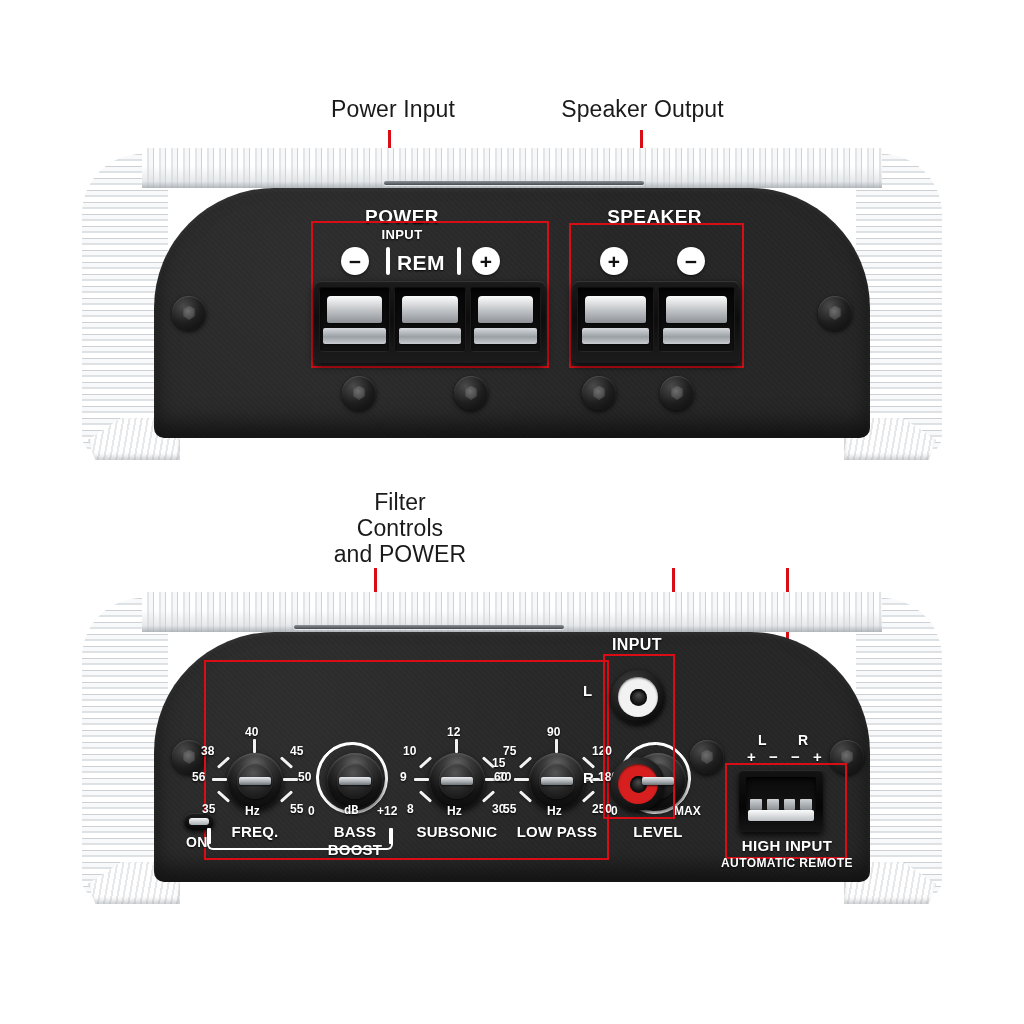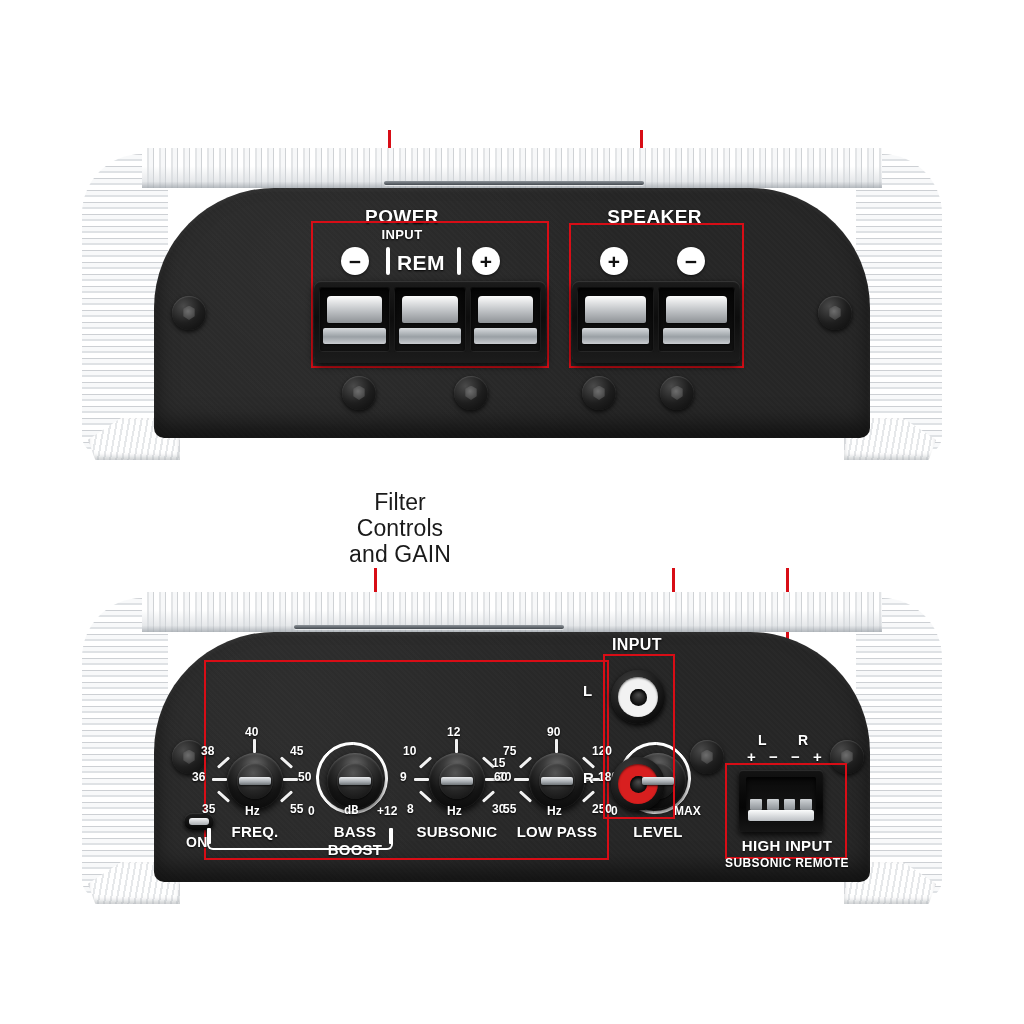--- a/index.html
+++ b/index.html
@@ -207,27 +207,29 @@
   .led i{ width:20px; height:7px; border-radius:3px; background:linear-gradient(180deg,#f4f5f6,#a8acb0); }
 
   .wbracket{ position:absolute; border:2px solid #fff; border-top:none; border-radius:0 0 6px 6px; }
   .wtick{ position:absolute; width:4px; background:#fff; border-radius:1px; }
 </style>
 </head>
 <body>
 
 <div class="stage">
 
+  <div class="callout" style="left:268px; top:97px; width:250px;">Power Input</div>
   <div class="leader" style="left:388px; top:130px; height:93px;"></div>
 
+  <div class="callout" style="left:510px; top:97px; width:265px;">Speaker Output</div>
   <div class="leader" style="left:640px; top:130px; height:88px;"></div>
 
   <div class="callout" style="left:310px; top:490px; width:180px;">Filter
 Controls
-and GAIN</div>
+and POWER</div>
   <div class="leader" style="left:374px; top:568px; height:92px;"></div>
 
   <div class="leader" style="left:672px; top:568px; height:105px;"></div>
 
   <div class="leader" style="left:786px; top:568px; height:205px;"></div>
 
   <div class="amp" style="left:82px; top:148px; width:860px; height:312px;">
 
     <div class="sidefins left" style="left:0px;  width:86px; top:6px; bottom:6px;"></div>
     <div class="sidefins right" style="right:0px; width:86px; top:6px; bottom:6px;"></div>
@@ -327,21 +329,21 @@
           <i></i>
         </div>
       <div class="tick" style="left:2px;  top:55px; width:15px; height:3px; transform:rotate(42deg);"></div>
       <div class="tick" style="left:-2px; top:38px; width:15px; height:3px;"></div>
       <div class="tick" style="left:2px;  top:21px; width:15px; height:3px; transform:rotate(-42deg);"></div>
       <div class="tick" style="left:39px; top:-1px; width:3px;  height:14px;"></div>
       <div class="tick" style="left:65px; top:21px; width:15px; height:3px; transform:rotate(42deg);"></div>
       <div class="tick" style="left:69px; top:38px; width:15px; height:3px;"></div>
       <div class="tick" style="left:65px; top:55px; width:15px; height:3px; transform:rotate(-42deg);"></div>
       <div class="tnum" style="left:-12px; top:62px;">35</div>
-      <div class="tnum" style="left:-22px; top:30px;">36</div>
+      <div class="tnum" style="left:-22px; top:30px;">56</div>
       <div class="tnum" style="left:-13px; top:4px;">38</div>
       <div class="tnum" style="left:31px; top:-15px;">40</div>
       <div class="tnum" style="left:76px; top:4px;">45</div>
       <div class="tnum" style="left:84px; top:30px;">50</div>
       <div class="tnum" style="left:76px; top:62px;">55</div>
       <div class="unit" style="left:31px; top:64px;">Hz</div>
       <div class="knob-name" style="left:-14px; top:83px; width:110px;">FREQ.</div>
     </div>
 
     <div class="knobwrap" style="left:232px; top:148px; width:82px; height:82px;">
@@ -449,16 +451,16 @@
           <span></span>
             <span></span>
             <span></span>
             <span></span>
         </div>
         <div class="bar"></div>
       </div>
     </div>
 
     <div class="panel-label" style="left:635px; top:245px; width:140px; text-align:center; font-size:15px;">HIGH INPUT</div>
-    <div class="panel-label" style="left:625px; top:264px; width:160px; text-align:center; font-size:12px;">SUBSONIC REMOTE</div>
+    <div class="panel-label" style="left:625px; top:264px; width:160px; text-align:center; font-size:12px;">AUTOMATIC REMOTE</div>
   </div>
 
 </div>
 
 </body></html>

